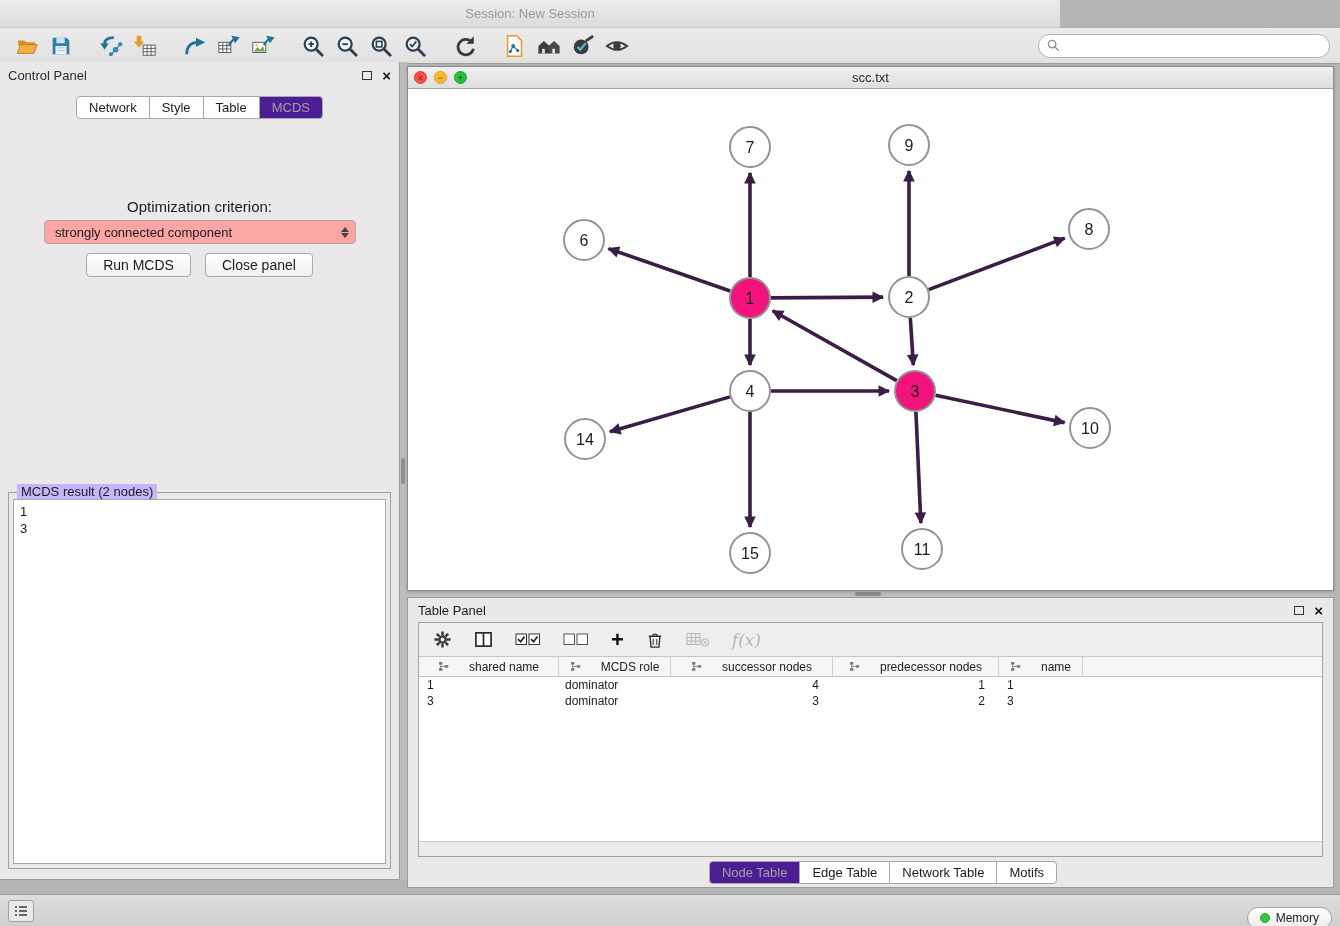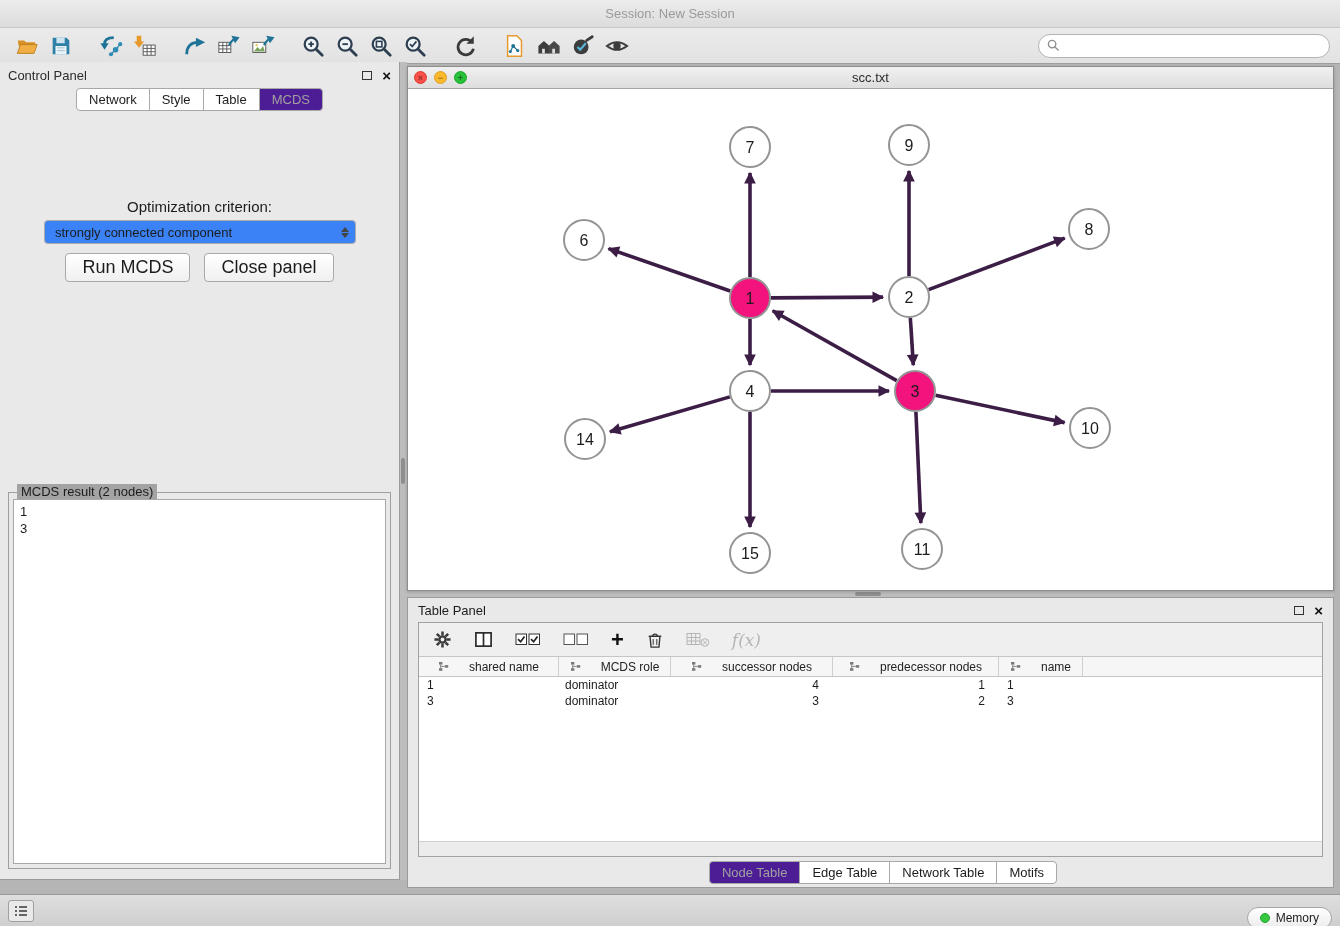--- a/index.html
+++ b/index.html
@@ -1,59 +1,59 @@
 <!DOCTYPE html>
 <html><head>
 <meta charset="utf-8">
 <style>
   * { margin:0; padding:0; box-sizing:border-box; }
   html,body { width:1340px; height:926px; }
   body { font-family:"Liberation Sans","DejaVu Sans",sans-serif; background:#b5b5b5; position:relative; overflow:hidden; font-size:13px; color:#1c1c1c; }
 
   
-  .titlebar { position:absolute; left:0; top:0; width:1340px; height:28px;
+  .titlebar { position:absolute; left:0; top:0; width:1060px; height:28px;
     background:linear-gradient(#ececec,#dcdcdc); border-bottom:1px solid #c8c8c8;
     text-align:center; line-height:28px; color:#9a9a9a; font-size:13px; }
   .toolbar { position:absolute; left:0; top:28px; width:1340px; height:36px;
     background:linear-gradient(#ebebeb,#e2e2e2); border-bottom:1px solid #9e9e9e;
     display:flex; align-items:center; padding:0 10px; }
   .tbicon { width:28px; height:28px; display:flex; align-items:center; justify-content:center; margin:0 3px; cursor:default; }
   .tbicon svg { width:24px; height:24px; }
   .tbgap { width:16px; }
   .search-wrap { margin-left:auto; width:292px; height:24px; background:#fff; border:1px solid #b3b3b3;
     border-radius:12px; display:flex; align-items:center; padding:0 8px; }
   .search-wrap svg { width:13px; height:13px; margin-right:5px; flex:none; }
   .search-wrap input { border:none; outline:none; flex:1; font-size:12px; background:transparent; font-family:inherit; }
 
   
   .control-panel { position:absolute; left:0; top:62px; width:400px; height:818px;
     background:#e9e9e9; border-right:1px solid #9b9b9b; border-bottom:1px solid #9b9b9b; }
   .panel-header { height:26px; display:flex; align-items:center; padding:0 8px; font-size:13px; color:#2b2b2b; }
   .panel-header .spacer { flex:1; }
   .float-icon { width:10px; height:9px; border:1.5px solid #333; margin-right:10px; display:inline-block; }
   .close-icon { font-weight:bold; font-size:15px; color:#111; line-height:1; }
-  .tabs-row { display:flex; justify-content:center; margin-top:0; }
+  .tabs-row { display:flex; justify-content:center; margin-top:8px; }
   .tab { background:#fff; border:1px solid #a8a8a8; margin-left:-1px; padding:3px 12px; font-size:13px; color:#1c1c1c; cursor:default; }
   .tab:first-child { border-radius:4px 0 0 4px; margin-left:0; }
   .tab:last-child { border-radius:0 4px 4px 0; }
   .tab.active { background:#4c1d95; color:#a0a0a0; }
   .opt-label { position:absolute; left:0; top:136px; width:100%; text-align:center; font-size:15px; }
-  .dropdown { position:absolute; left:44px; top:158px; width:312px; height:24px; background:#3b82f6;
+  .dropdown { position:absolute; left:44px; top:158px; width:312px; height:24px; background:#fca5a5;
     border:1px solid #ababab; border-radius:4px; display:flex; align-items:center; padding:0 6px 0 10px; font-size:13px; }
   .dropdown .dd-label { flex:1; }
   .dd-arrows { display:flex; flex-direction:column; align-items:center; gap:1px; }
   .dd-arrows i { display:block; width:0; height:0; border-left:4px solid transparent; border-right:4px solid transparent; }
   .dd-arrows .up { border-bottom:5px solid #444; }
   .dd-arrows .down { border-top:5px solid #444; }
   .btn-row { position:absolute; left:0; top:191px; width:100%; display:flex; justify-content:center; gap:14px; }
   .push-btn { background:linear-gradient(#ffffff,#f0f0f0); border:1px solid #a9a9a9; border-radius:4px;
-    padding:3px 16px; font-size:18px; color:#1c1c1c; cursor:default;text-align:right; }
+    padding:3px 16px; font-size:14px; color:#1c1c1c; cursor:default;text-align:right; }
   .mcds-fieldset { position:absolute; left:8px; right:8px; top:430px; bottom:10px;
     border:1px solid #9f9f9f; background:#e9e9e9; padding:6px 4px 4px 4px; }
-  .mcds-legend { position:absolute; top:-9px; left:8px; background:#a3a3a3; padding:0 4px; font-size:13px; }
+  .mcds-legend { position:absolute; top:-9px; left:8px; background:#c4b5fd; padding:0 4px; font-size:13px; }
   .mcds-body { width:100%; height:100%; background:#fff; border:1px solid #a8a8a8; padding:3px 6px; overflow:auto; }
   .result-line { font-size:13px; line-height:17px; }
 
   
   .vsplitter { position:absolute; left:400px; top:62px; width:7px; height:818px; background:#bdbdbd; }
   .vsplitter .handle { position:absolute; left:1px; top:396px; width:4px; height:26px; background:#8f8f8f; border-radius:2px; }
   .hsplitter { position:absolute; left:407px; top:591px; width:927px; height:6px; background:#bdbdbd; }
   .hsplitter .handle { position:absolute; left:448px; top:1px; width:26px; height:4px; background:#8f8f8f; border-radius:2px; }
 
   

